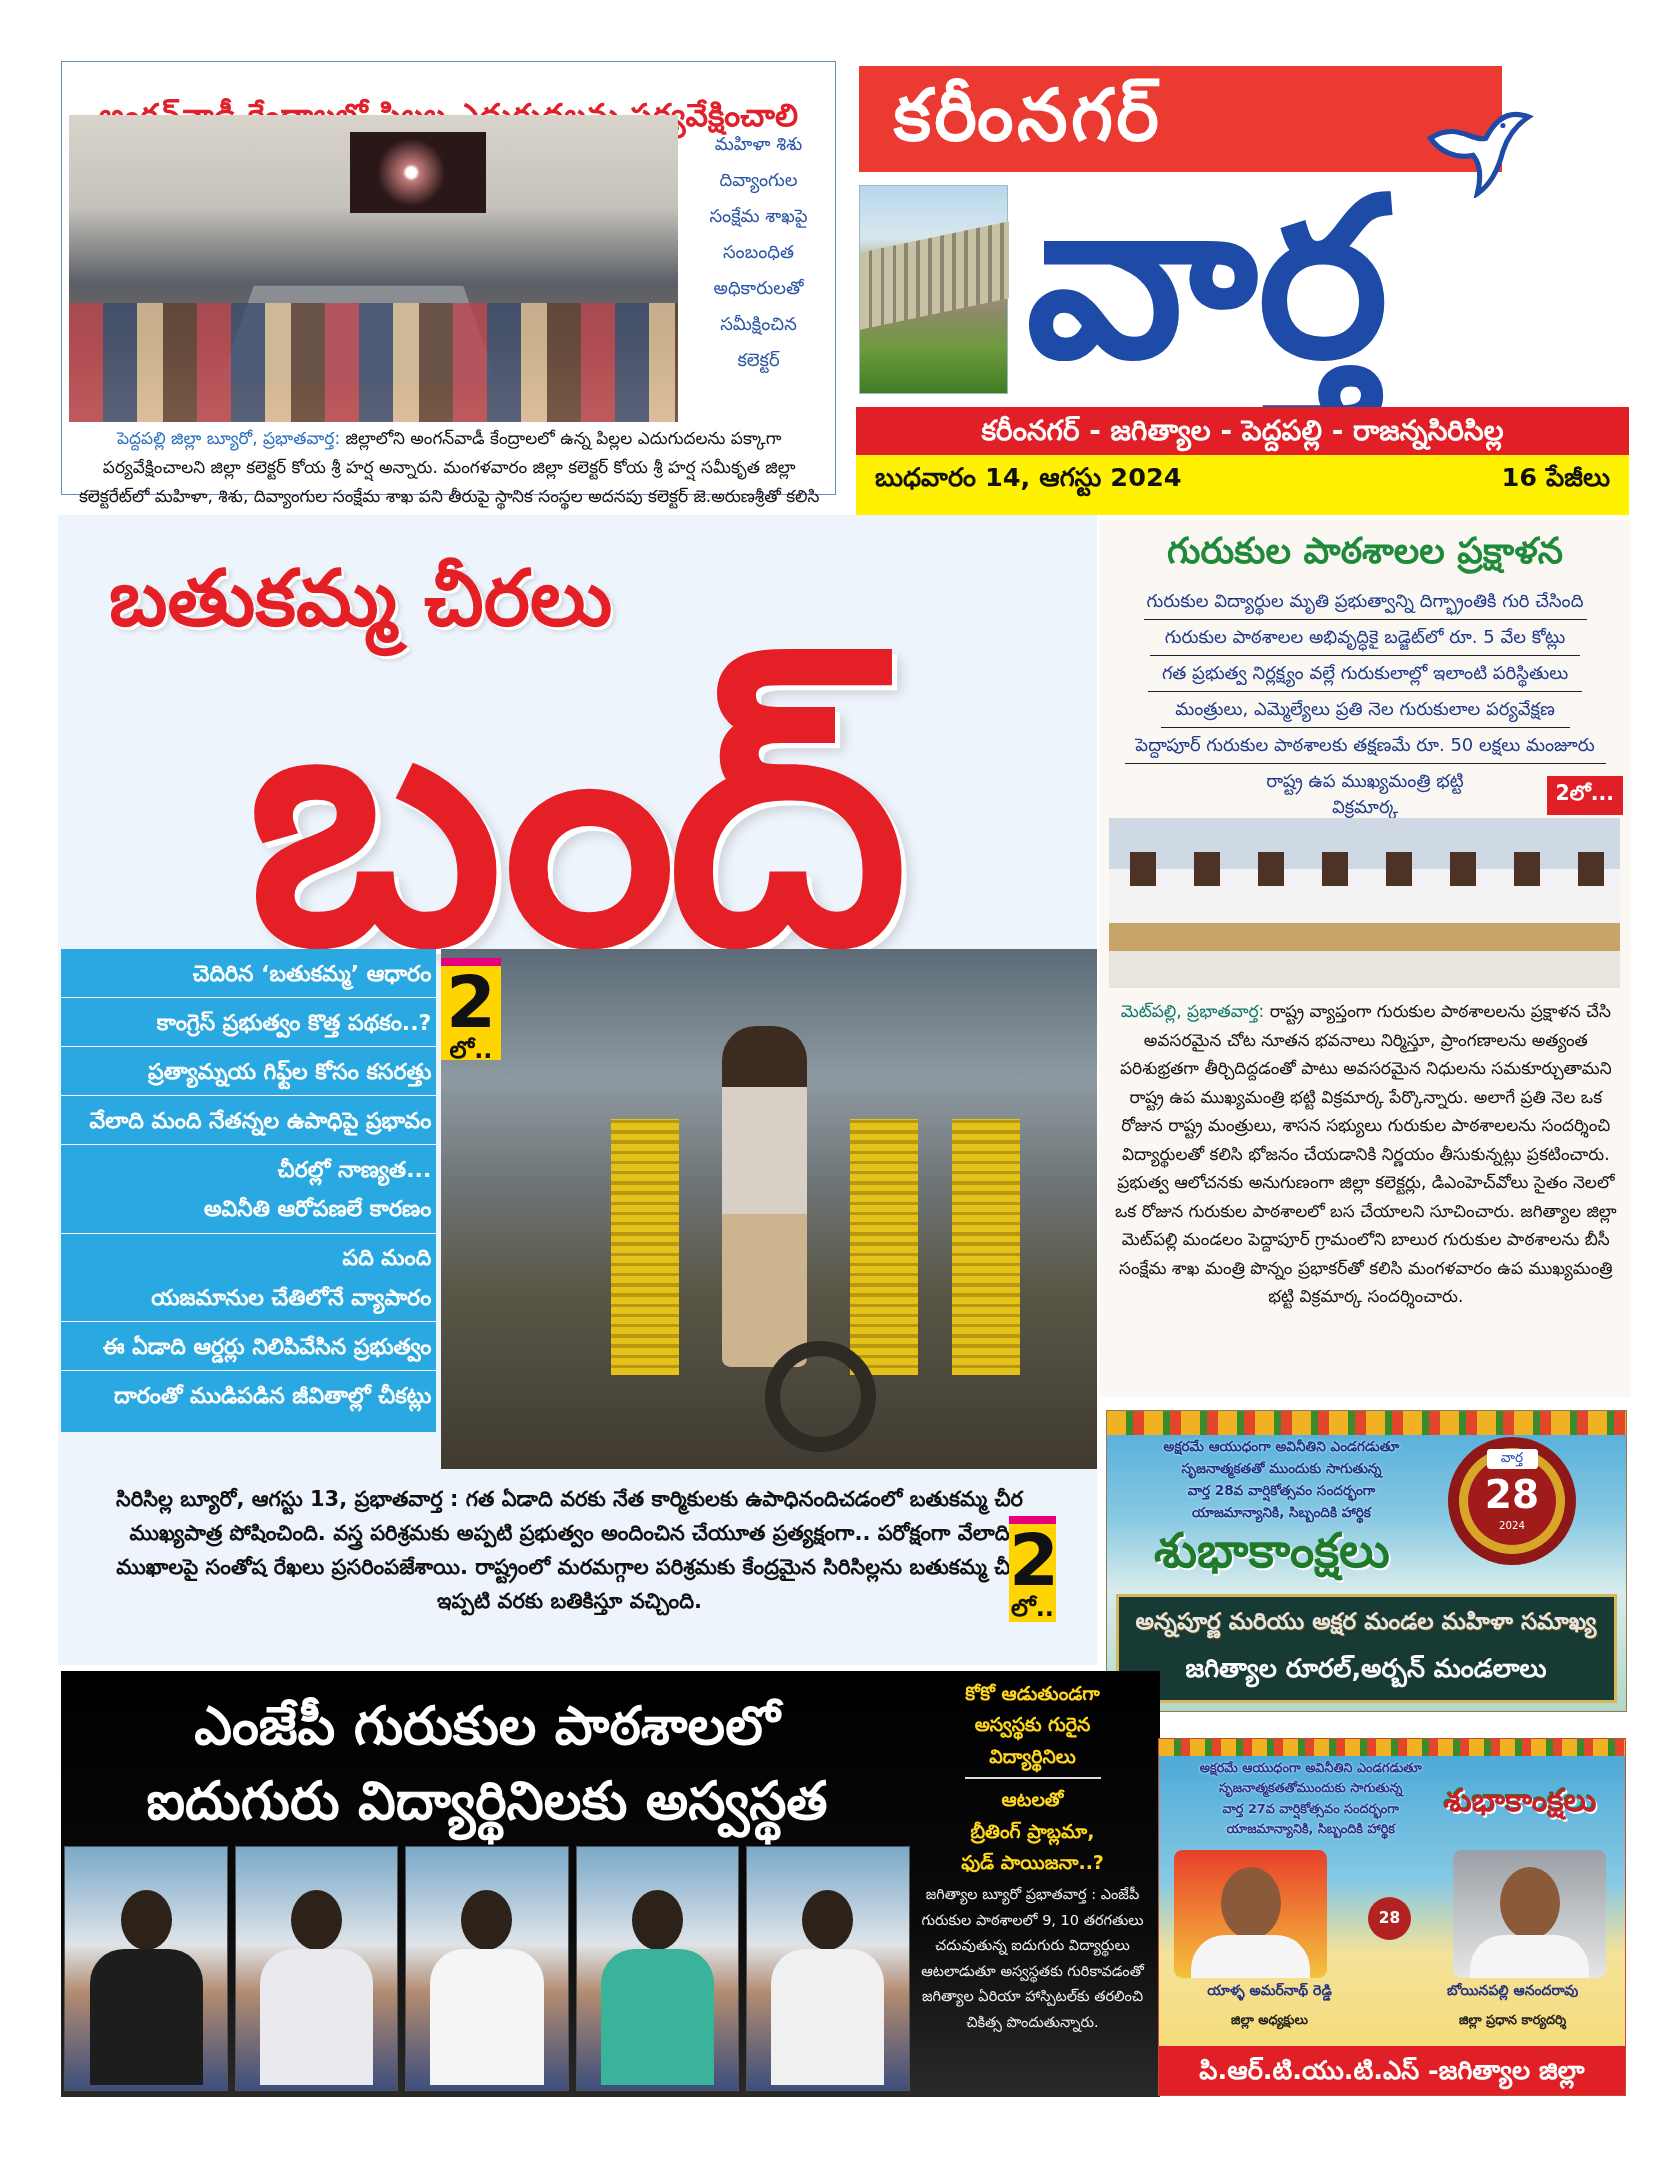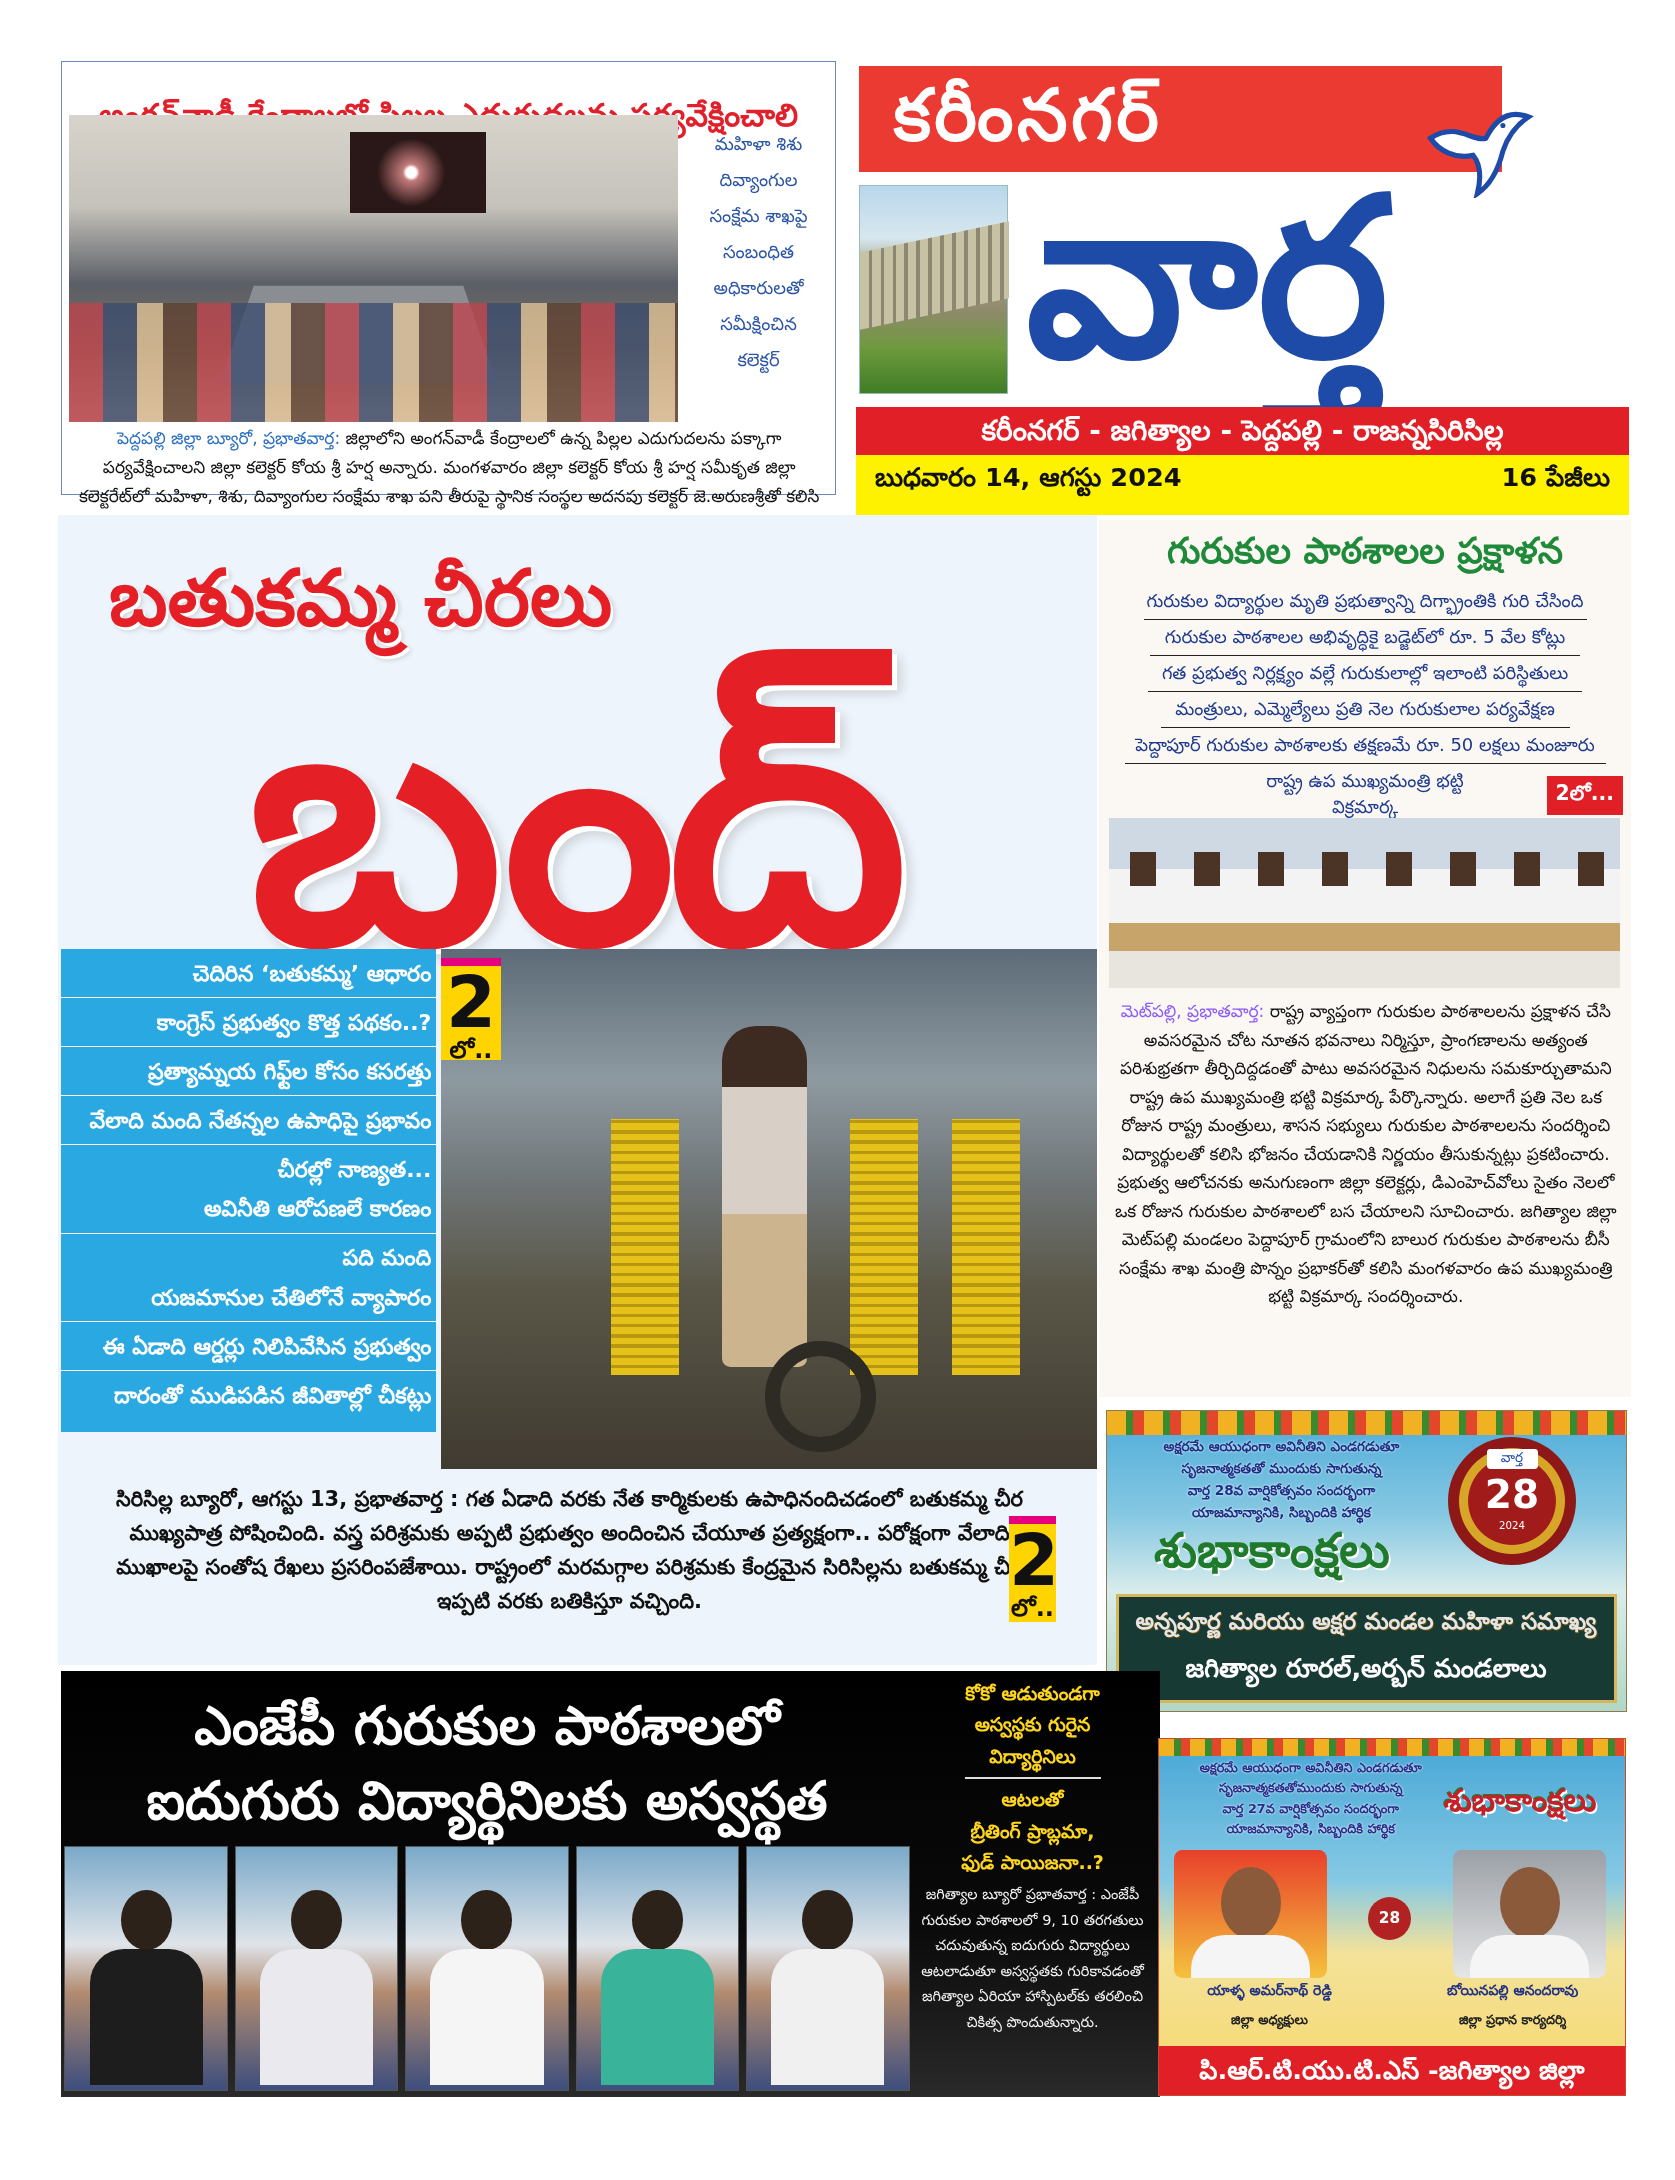--- a/index.html
+++ b/index.html
@@ -55,21 +55,21 @@
 
   
   #guru { left: 1099px; top: 520px; width: 532px; height: 877px; background: #fbf8f4; }
   #guru-title { position: absolute; left: 0; top: 10.2px; width: 100%; text-align: center; color: #1f8b3a; font-size: 36px; font-weight: bold; }
   #guru-points { position: absolute; left: 17px; top: 64px; width: 498px; }
   .gp-item { text-align: center; font-size: 18px; color: #1e3a8c; padding: 4.3px 0 5.1px; border-bottom: 1.7px solid #222; margin: 0 auto; line-height: 25.6px; }
   #guru-more { position: absolute; right: 8.5px; top: 256px; background: #e11f26; color: #fff; font-size: 20.4px; font-weight: bold; padding: 5.1px 8.5px; }
   #guru-photo { position: absolute; left: 10.2px; top: 298px; width: 511px; height: 170px; background: linear-gradient(180deg,#cfd9e3 0 30%,#f3f3f3 30% 62%,#c6a46a 62% 78%,#e8e4de 78% 100%); overflow: hidden; }
   #guru-photo .heads { position: absolute; left: 0; top: 34px; width: 100%; height: 34px; background: repeating-linear-gradient(90deg,transparent 0 21px,#4b3326 21px 47px,transparent 47px 64px); }
   #guru-body { position: absolute; left: 15.3px; top: 477px; width: 503px; text-align: center; font-size: 17px; line-height: 28.5px; }
-  #guru-body .dateline { color: #8b5cf6; margin-top: 41px; }
+  #guru-body .dateline { color: #0f766e; margin-top: 41px; }
 
   
   #ad1 { left: 1106px; top: 1410px; width: 521px; height: 302px; border: 1.7px solid #8a7b55; background: linear-gradient(180deg,#4dabd9 0%,#86c8e2 35%,#d8ecec 60%,#b4d7c5 100%); overflow: hidden; }
   #ad1 .garland { position: absolute; left: 0; top: 0; width: 100%; height: 24px; background: repeating-linear-gradient(90deg,#f0b223 0 19px,#3a8a2e 19px 25.6px,#e2462b 25.6px 37px); }
   #ad1-wish { position: absolute; left: 21px; top: 24px; width: 307px; text-align: center; color: #1d2f86; font-size: 13.6px; line-height: 22px; font-weight: bold; text-shadow: 0 0 2.6px #fff; }
   #ad1-greet { position: absolute; left: 47px; top: 111px; font-size: 48px; color: #1f7a2c; font-weight: bold; text-shadow: 1.7px 1.7px 0 #fff; }
   #ad1-seal { position: absolute; left: 341px; top: 25.6px; width: 128px; height: 128px; border-radius: 50%; background: radial-gradient(circle,#a21b1b 0 48%,#d7a629 49% 58%,#8e1717 59% 100%); color: #fff; text-align: center; }
   #ad1-seal .brand { display: block; font-size: 13.6px; color: #1e4aa8; background: #fff; width: 51px; margin: 12px auto 0; border-radius: 3.4px; }
   #ad1-seal .years { display: block; font-size: 39px; font-weight: bold; line-height: 51px; }
   #ad1-seal .year { display: block; font-size: 10.2px; }

